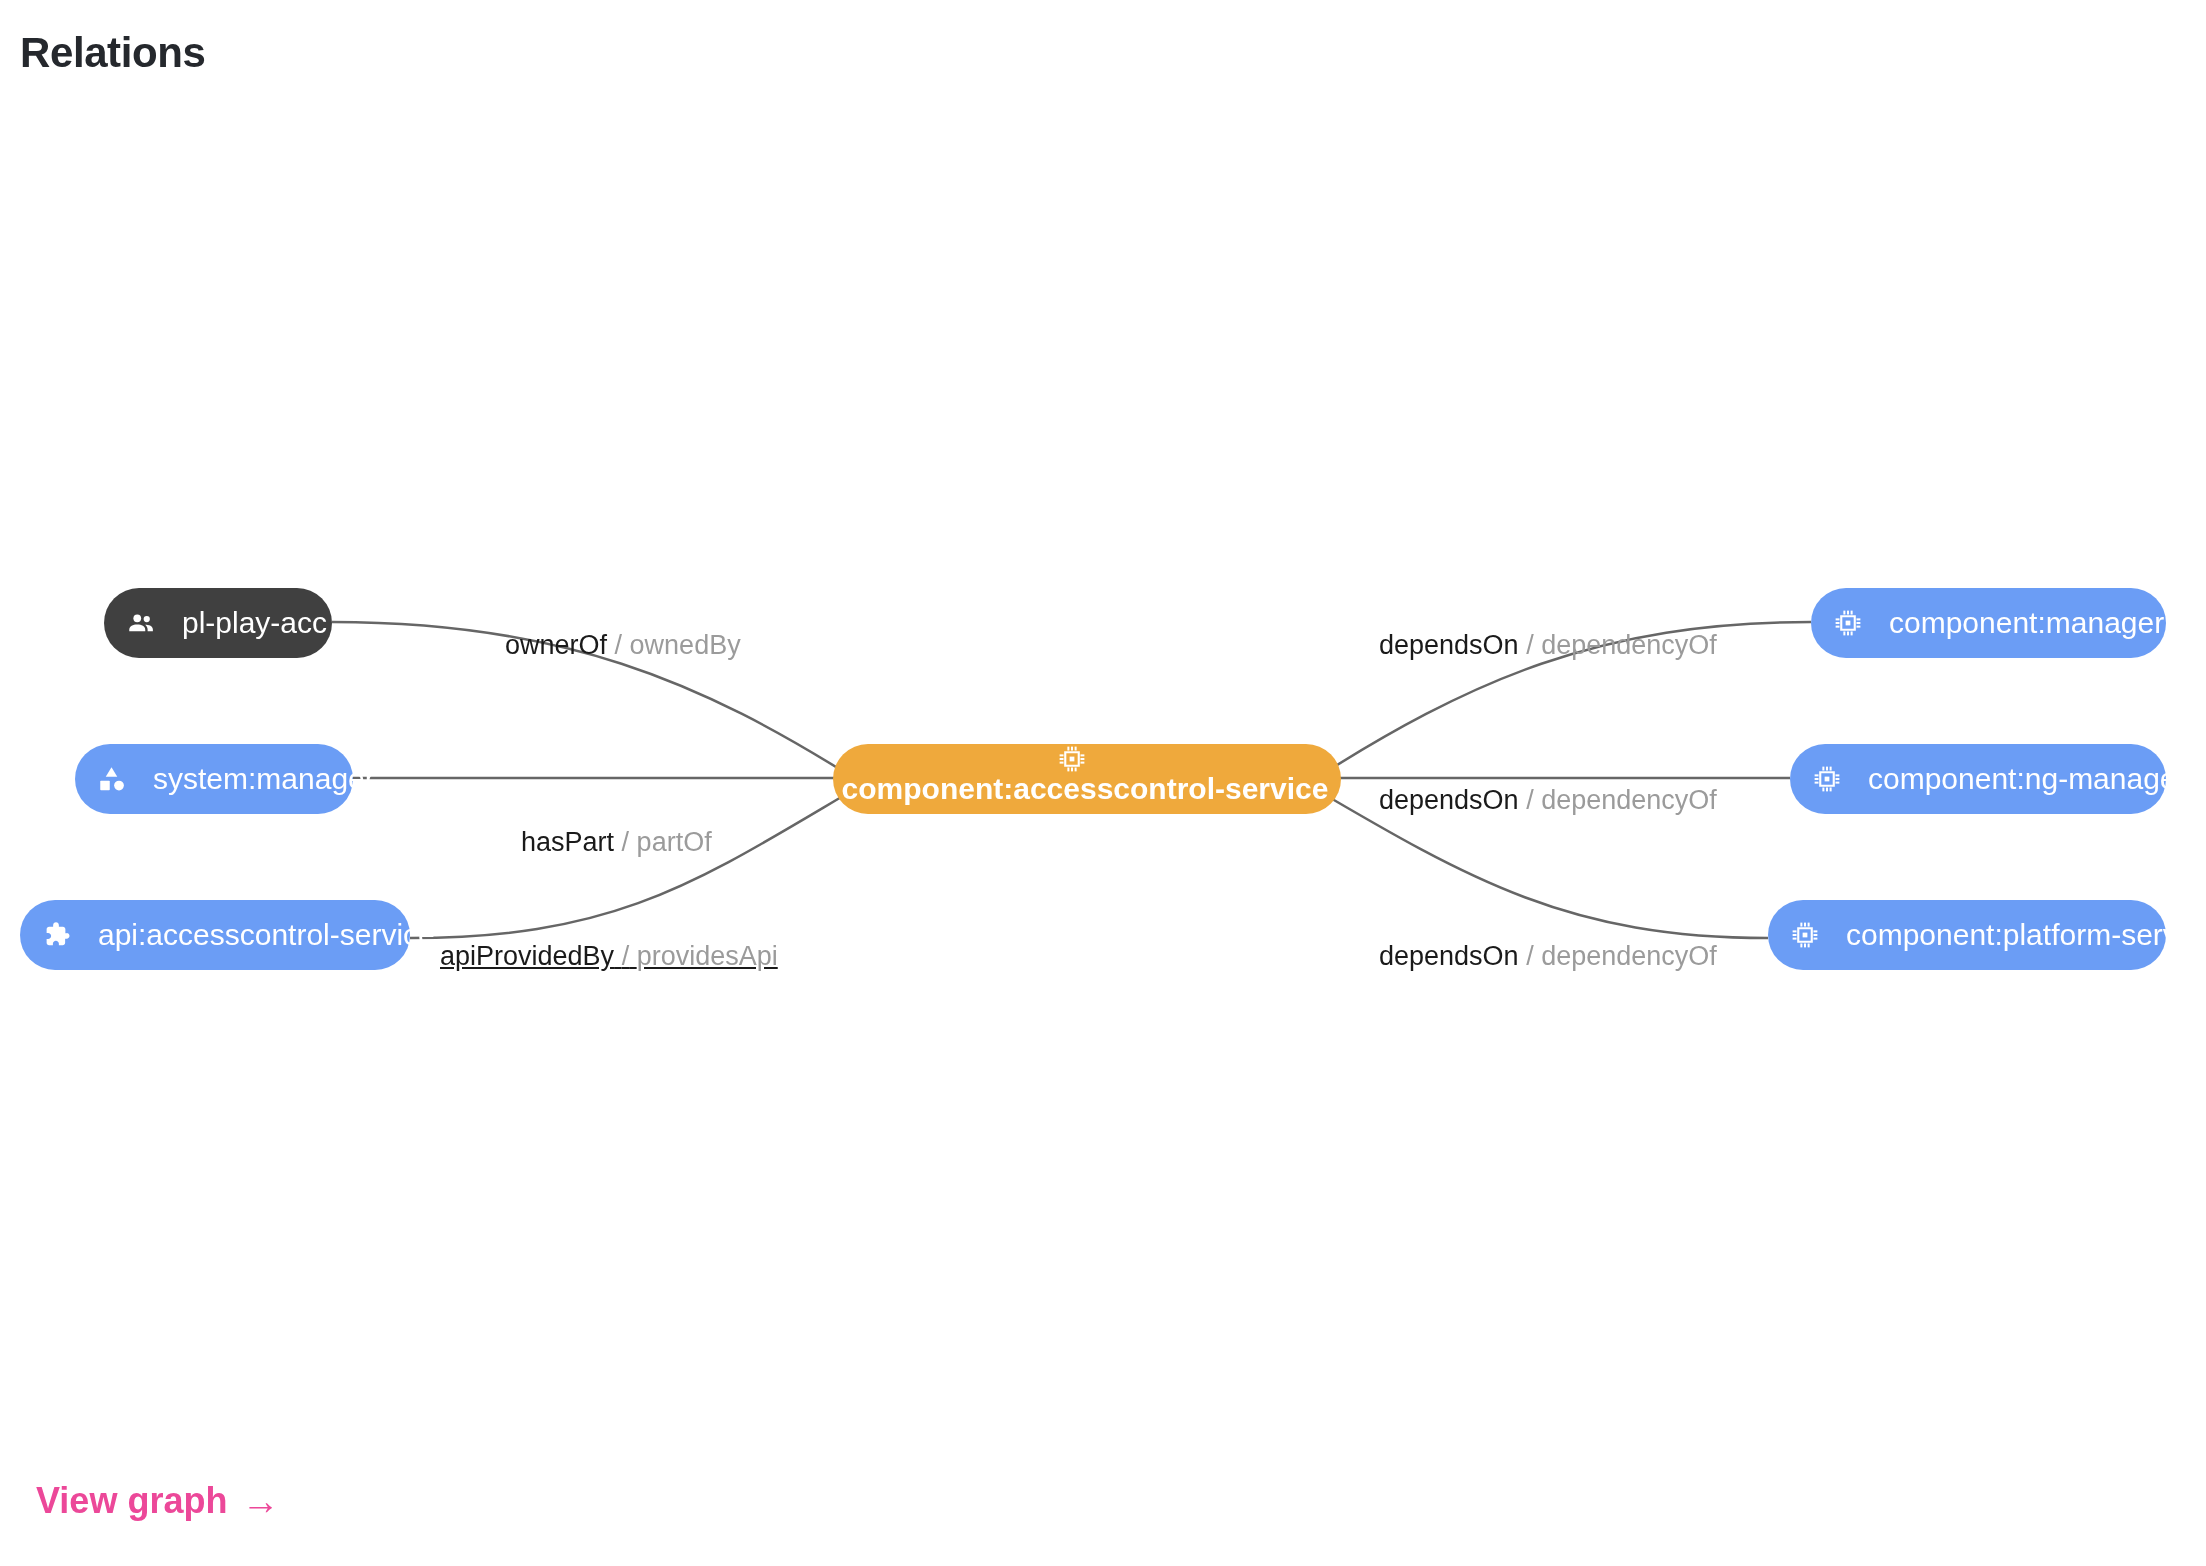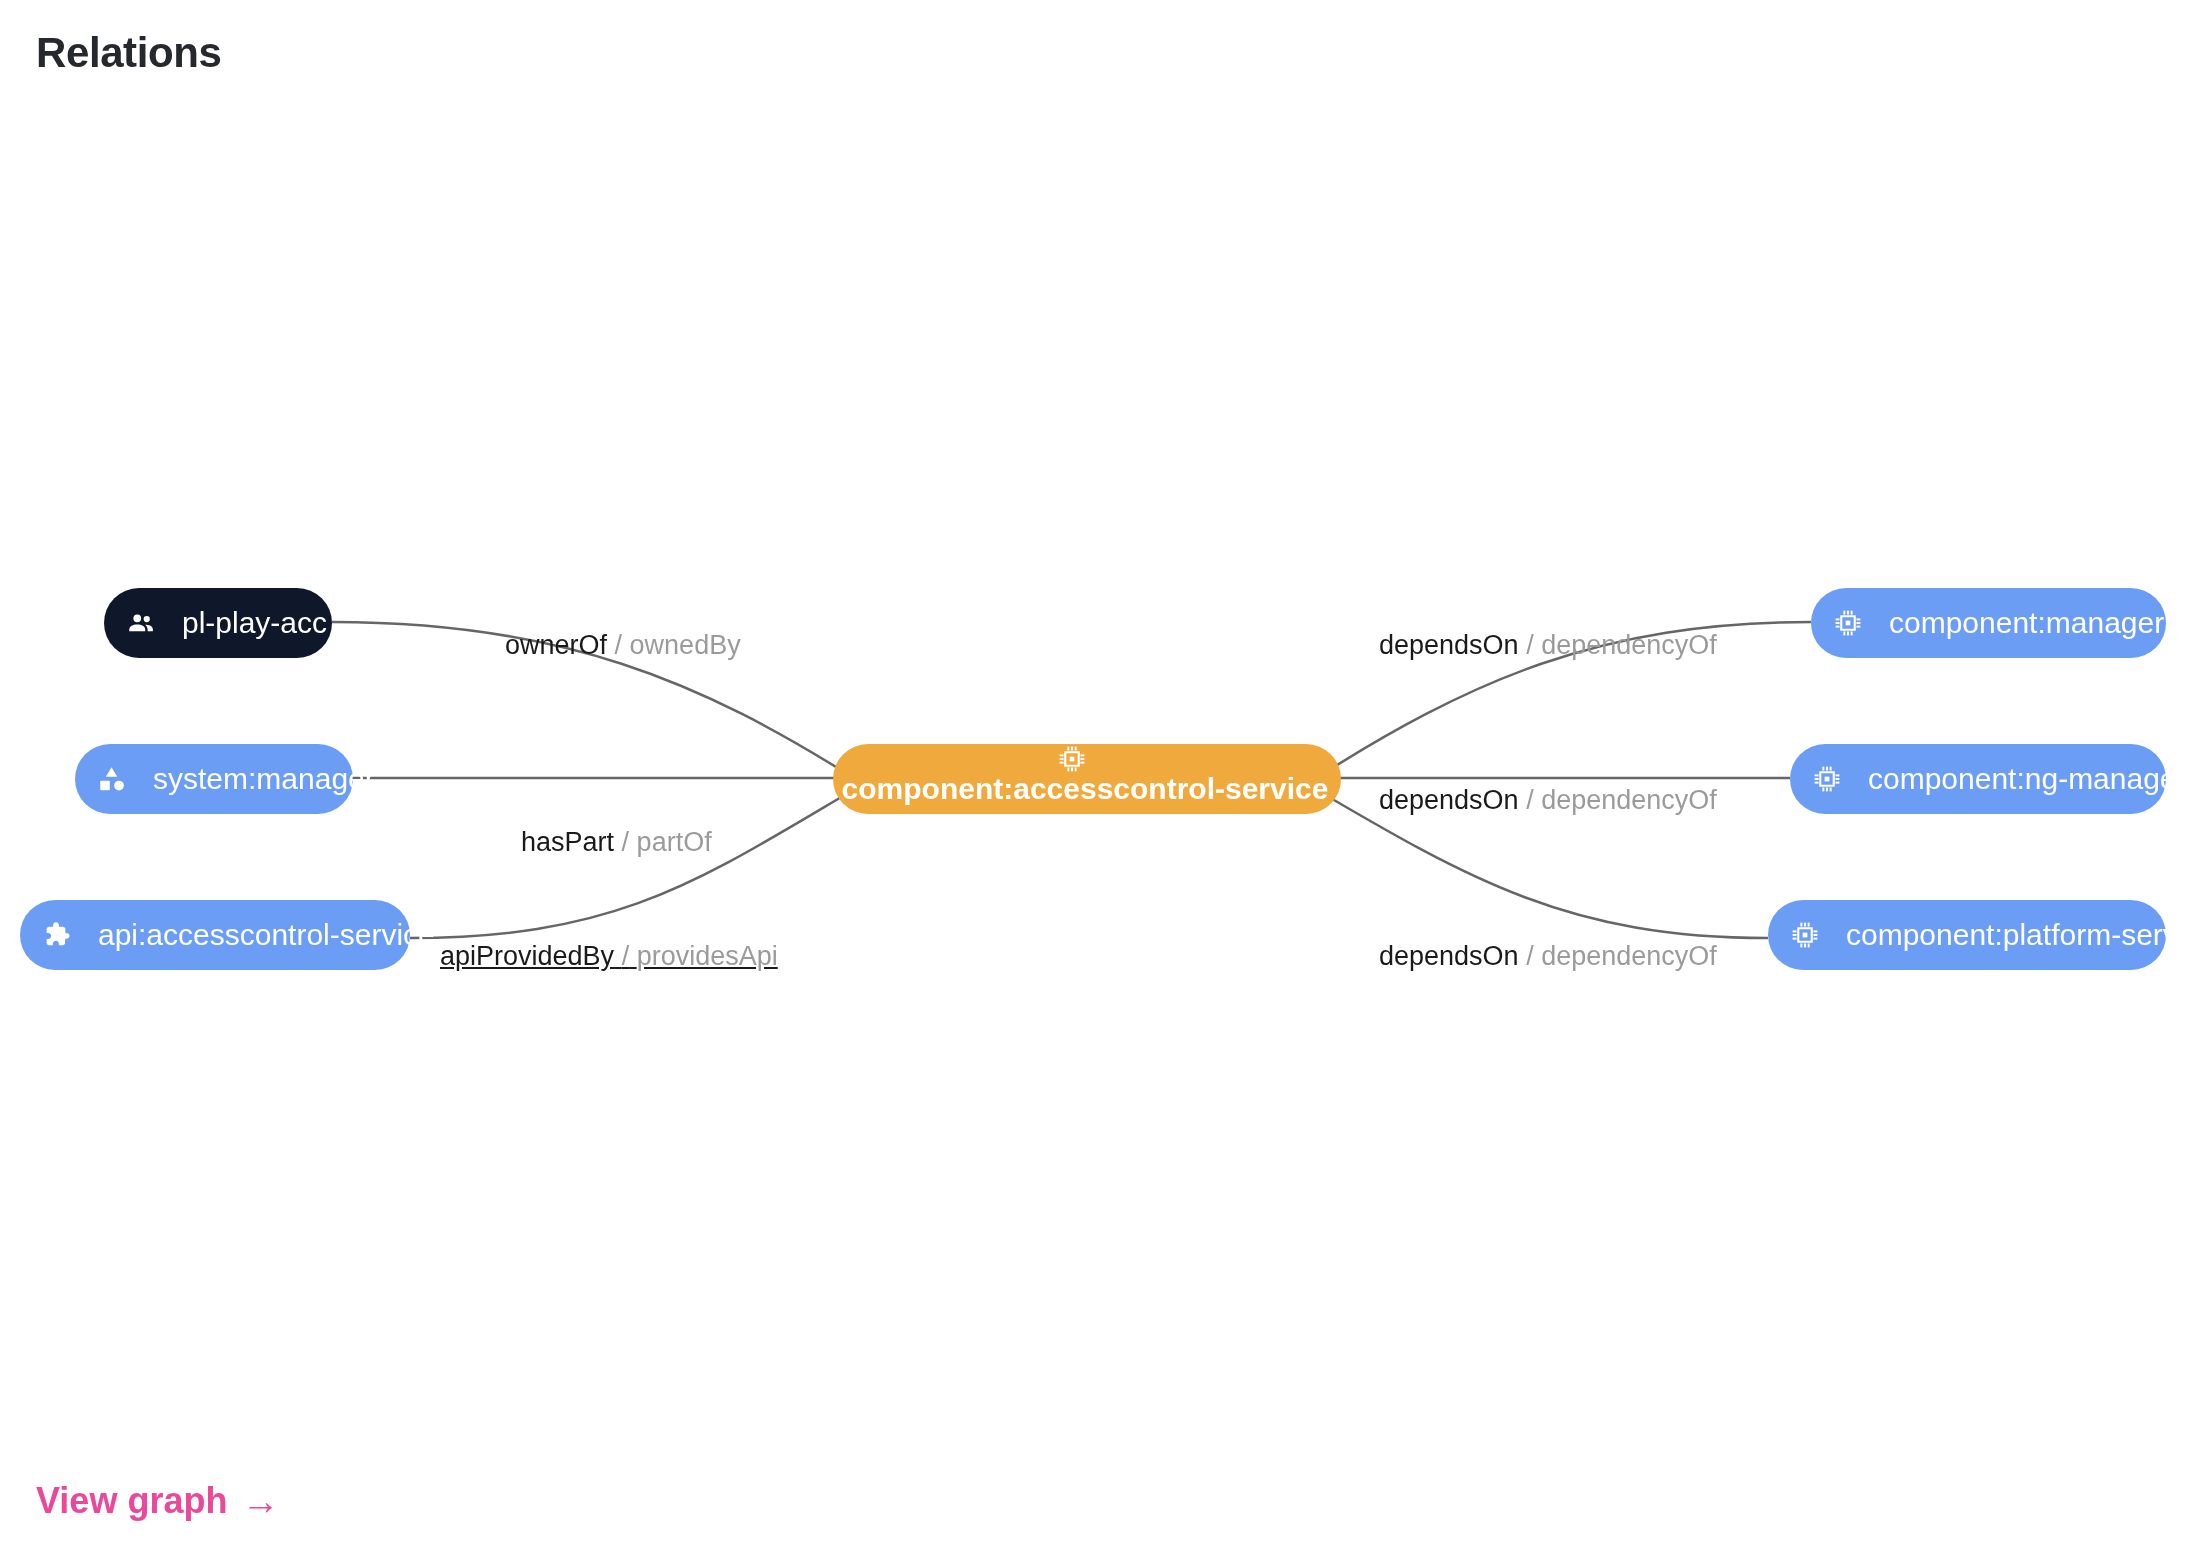--- a/index.html
+++ b/index.html
@@ -11,21 +11,21 @@
     width: 2206px;
     height: 1566px;
     position: relative;
     overflow: hidden;
     font-family: "Liberation Sans", sans-serif;
     -webkit-font-smoothing: antialiased;
   }
 
   #page-title {
     position: absolute;
-    left: 36px;
+    left: 20px;
     top: 28px;
     font-size: 42px;
     font-weight: bold;
     color: #25282d;
     letter-spacing: -0.4px;
     line-height: 1.2;
   }
 
   
   #graph-canvas {
@@ -124,21 +124,21 @@
     <g fill="none" stroke="#666666" stroke-width="2.5">
       <path d="M 332 622 C 560 622, 700 680, 860 782" stroke="#666666"></path>
       <path d="M 353 778 L 860 778" stroke="#666666"></path>
       <path d="M 410 938 C 620 938, 700 880, 860 786" stroke="#666666"></path>
       <path d="M 1310 782 C 1470 680, 1600 622, 1811 622" stroke="#666666"></path>
       <path d="M 1310 778 L 1790 778" stroke="#666666"></path>
       <path d="M 1310 786 C 1470 880, 1570 938, 1768 938" stroke="#666666"></path>
     </g>
   </svg>
 
-  <div class="node is-blue" style="left: 104px; top: 588px; width: 228px; background: #0f172a;">
+  <div class="node is-blue" style="left: 104px; top: 588px; width: 228px; background: #404040;">
     <span class="node-icon">
       <svg width="30" height="30" viewBox="0 0 24 24" fill="#ffffff">
         <circle cx="9" cy="8.2" r="3.1"></circle>
         <circle cx="16.6" cy="8.8" r="2.5"></circle>
         <path d="M2.6 17.4c0-2.7 2.9-4.2 6.4-4.2s6.4 1.5 6.4 4.2v1.2H2.6z"></path>
         <path d="M16.4 13.3c3 .15 5.1 1.55 5.1 3.9v1.4h-4.2v-1.2c0-1.65-.75-3-1.95-3.95z"></path>
       </svg>
     </span>
     <span class="node-label">pl-play-acc</span>
   </div>

